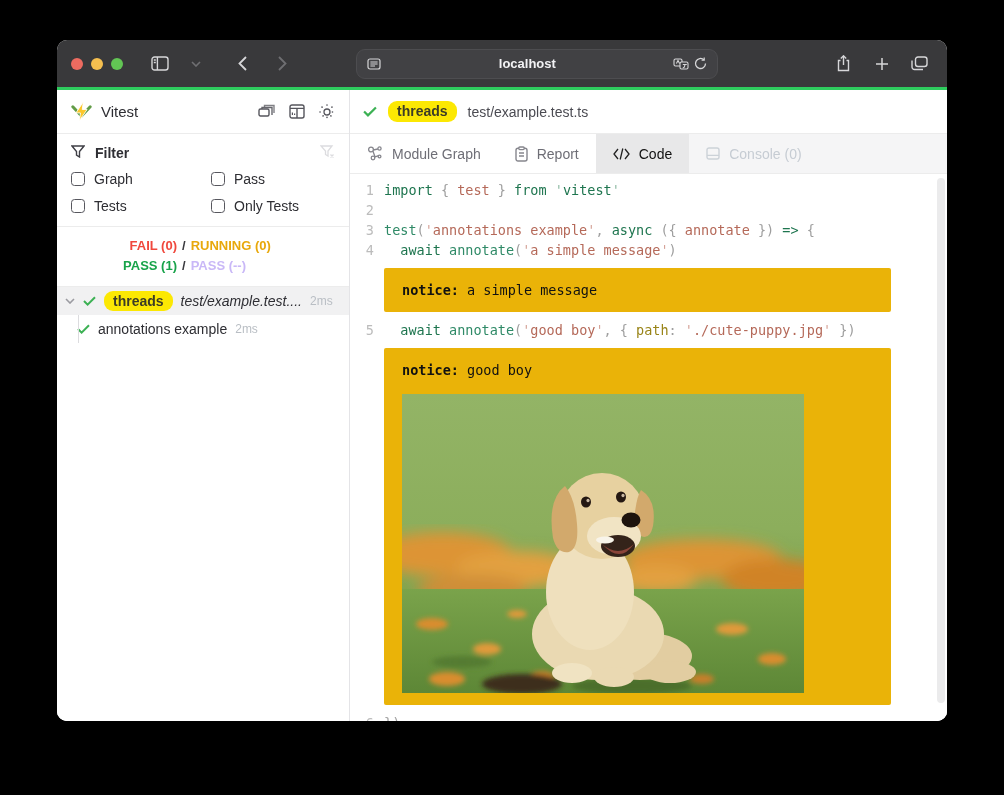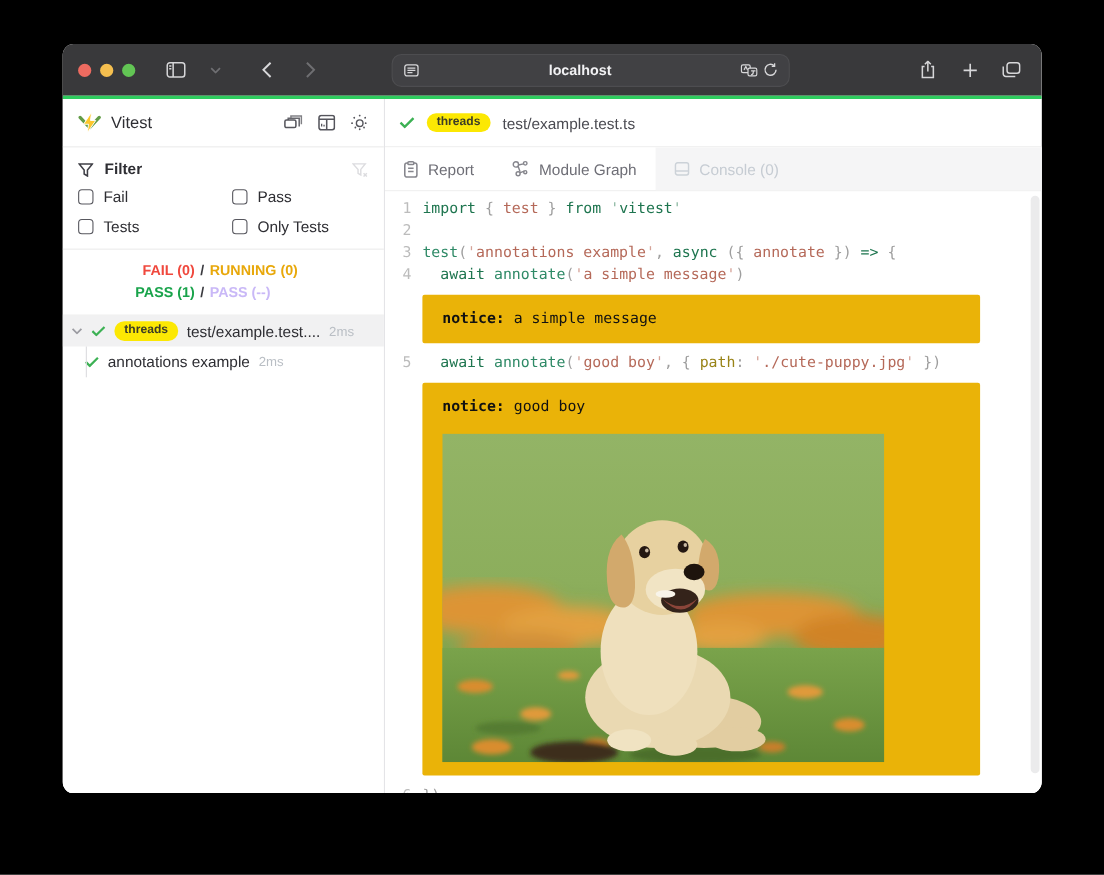--- a/index.html
+++ b/index.html
@@ -32,41 +32,41 @@
   .sb-title{font-size:15px;color:#2e2e33;}
   .sb-head-icons{margin-left:auto;display:flex;gap:14px;color:#55555c;}
   .sb-head-icons .icn{display:flex;}
   
   .sb-search{height:40px;display:flex;align-items:center;gap:10px;padding:0 14px;border-bottom:1px solid #ececec;color:#3f3f46;}
   .sb-search input{border:none;outline:none;flex:1;font-size:14px;color:#333;font-family:"Liberation Sans",sans-serif;background:transparent;}
   .sb-search input::placeholder{color:#a8a8ae;}
   .faded{color:#dcdcdf;}
   
   .sb-filter{padding:11px 14px 12px;border-bottom:1px solid #ececec;}
-  .filter-title{display:flex;align-items:flex-end;gap:10px;font-size:14px;font-weight:bold;color:#2e2e33;margin-bottom:10px;}
+  .filter-title{display:flex;align-items:flex-start;gap:10px;font-size:14px;font-weight:bold;color:#2e2e33;margin-bottom:10px;}
   .filter-title .faded{margin-left:auto;}
   .filter-grid{display:grid;grid-template-columns:140px 1fr;row-gap:11px;}
   .chk{display:flex;align-items:center;gap:9px;font-size:14px;color:#2e2e33;cursor:default;}
   .box{width:14px;height:14px;border:1.5px solid #57575e;border-radius:3.5px;background:#fff;flex:none;}
   
   .sb-stats{padding:9px 0 10px;border-bottom:1px solid #ececec;font-size:13px;font-weight:bold;line-height:20px;}
   .stats-line{display:flex;}
   .stats-left{width:120px;text-align:right;}
   .stats-sep{color:#3a3a3f;padding:0 5px;}
   .c-fail{color:var(--fail-red)}.c-run{color:var(--running-amber)}.c-pass{color:var(--pass-green)}.c-skip{color:var(--skip-violet)}
   
   .tree-row{height:28px;display:flex;align-items:center;gap:8px;padding:0 10px 0 8px;font-size:14px;color:#2e2e33;position:relative;}
   .tree-row.selected{background:#f1f1f2;}
   .tree-row .time{color:#b9bec4;font-size:12px;}
   .tree-row.child{padding-left:20px;}
   .guide{position:absolute;left:21px;top:0;bottom:0;width:1px;background:#dcdcdf;}
-  .pill{background:var(--badge-yellow);color:#3c3c27;font-size:11px;font-weight:bold;padding:2px 9px;border-radius:9px;line-height:1.2;text-align:center;}
+  .pill{background:var(--badge-yellow);color:#3c3c27;font-size:14px;font-weight:bold;padding:2px 9px;border-radius:9px;line-height:1.2;text-align:center;}
   .check{color:var(--check-green);display:flex;}
   .chev{color:#9b9ba1;display:flex;}
-  .ellip{white-space:nowrap;overflow:hidden;max-width:138px;text-overflow:clip;}
+  .ellip{white-space:nowrap;overflow:hidden;max-width:138px;text-overflow:clip;font-style:italic;}
   
   .file-head{height:44px;display:flex;align-items:center;gap:11px;padding:0 13px;border-bottom:1px solid #ececec;}
   .file-path{font-size:14px;color:#4b4b52;}
   
   .tabs{height:40px;display:flex;align-items:stretch;border-bottom:1px solid #ececec;background:#fff;}
   .tab{display:flex;align-items:center;gap:9px;padding:0 17px;font-size:14px;color:#6e6e76;}
   .tab .icn{display:flex;color:#86868d;}
   .tab.active{background:#e8e8e9;color:#111;font-weight:500;}
   .tab.active .icn{color:#222;}
   .tabs-filler{flex:1;background:#f5f5f6;display:flex;align-items:stretch;}
@@ -214,21 +214,21 @@
           <span class="icn faded" style="display:flex">
             <svg width="15" height="13" viewBox="0 0 15 13" fill="none" stroke="currentColor" stroke-width="1.3">
                 <path d="M1 1h11L8 6v5l-2.5-1.5V6L1 1z"></path>
                 <path d="M10.5 9.5l3 3M13.5 9.5l-3 3"></path>
               </svg>
           </span>
         </div>
         <div class="filter-grid">
           <label class="chk">
               <span class="box"></span>
-              <span>Fail</span>
+              <span>Graph</span>
             </label>
           <label class="chk">
               <span class="box"></span>
               <span>Pass</span>
             </label>
           <label class="chk">
               <span class="box"></span>
               <span>Tests</span>
             </label>
           <label class="chk">
@@ -285,40 +285,48 @@
               <path d="M1 5l3.6 3.6L12 1.2"></path>
             </svg>
         </span>
         <span class="pill">threads</span>
         <span class="file-path">test/example.test.ts</span>
       </div>
 
       <div class="tabs">
         <div class="tab">
           <span class="icn">
-            <svg width="13" height="16" viewBox="0 0 13 16" fill="none" stroke="currentColor" stroke-width="1.4">
-                <rect x="1" y="2.2" width="11" height="12.8" rx="2"></rect>
-                <rect x="3.8" y="1" width="5.4" height="2.6" rx="1" fill="#fff"></rect>
-                <line x1="4" y1="7" x2="9" y2="7"></line>
-                <line x1="4" y1="10" x2="9" y2="10"></line>
-              </svg>
-          </span>
-          <span>Report</span>
-        </div>
-        <div class="tab">
-          <span class="icn">
             <svg width="16" height="15" viewBox="0 0 16 15" fill="none" stroke="currentColor" stroke-width="1.3">
                 <circle cx="4" cy="3.5" r="2.4"></circle>
                 <circle cx="12.5" cy="2.5" r="1.6"></circle>
                 <circle cx="6" cy="12" r="1.8"></circle>
                 <circle cx="12.5" cy="10.5" r="1.4"></circle>
                 <path d="M6 5.2l1.8 5M10.9 3l-4.6 1M11.6 9.6L7.5 11.2"></path>
               </svg>
           </span>
           <span>Module Graph</span>
+        </div>
+        <div class="tab">
+          <span class="icn">
+            <svg width="13" height="16" viewBox="0 0 13 16" fill="none" stroke="currentColor" stroke-width="1.4">
+                <rect x="1" y="2.2" width="11" height="12.8" rx="2"></rect>
+                <rect x="3.8" y="1" width="5.4" height="2.6" rx="1" fill="#fff"></rect>
+                <line x1="4" y1="7" x2="9" y2="7"></line>
+                <line x1="4" y1="10" x2="9" y2="10"></line>
+              </svg>
+          </span>
+          <span>Report</span>
+        </div>
+        <div class="tab active">
+          <span class="icn">
+            <svg width="17" height="12" viewBox="0 0 17 12" fill="none" stroke="currentColor" stroke-width="1.5">
+                <path d="M5 1L1 6l4 5M12 1l4 5-4 5M9.8 0.5L7.2 11.5" stroke-width="1.3"></path>
+              </svg>
+          </span>
+          <span>Code</span>
         </div>
         <div class="tabs-filler">
           <div class="tab disabled">
             <span class="icn">
               <svg width="14" height="13" viewBox="0 0 14 13" fill="none" stroke="currentColor" stroke-width="1.4">
                   <rect x="1" y="1" width="12" height="11" rx="2"></rect>
                   <line x1="1" y1="8.4" x2="13" y2="8.4"></line>
                 </svg>
             </span>
             <span>Console (0)</span>

